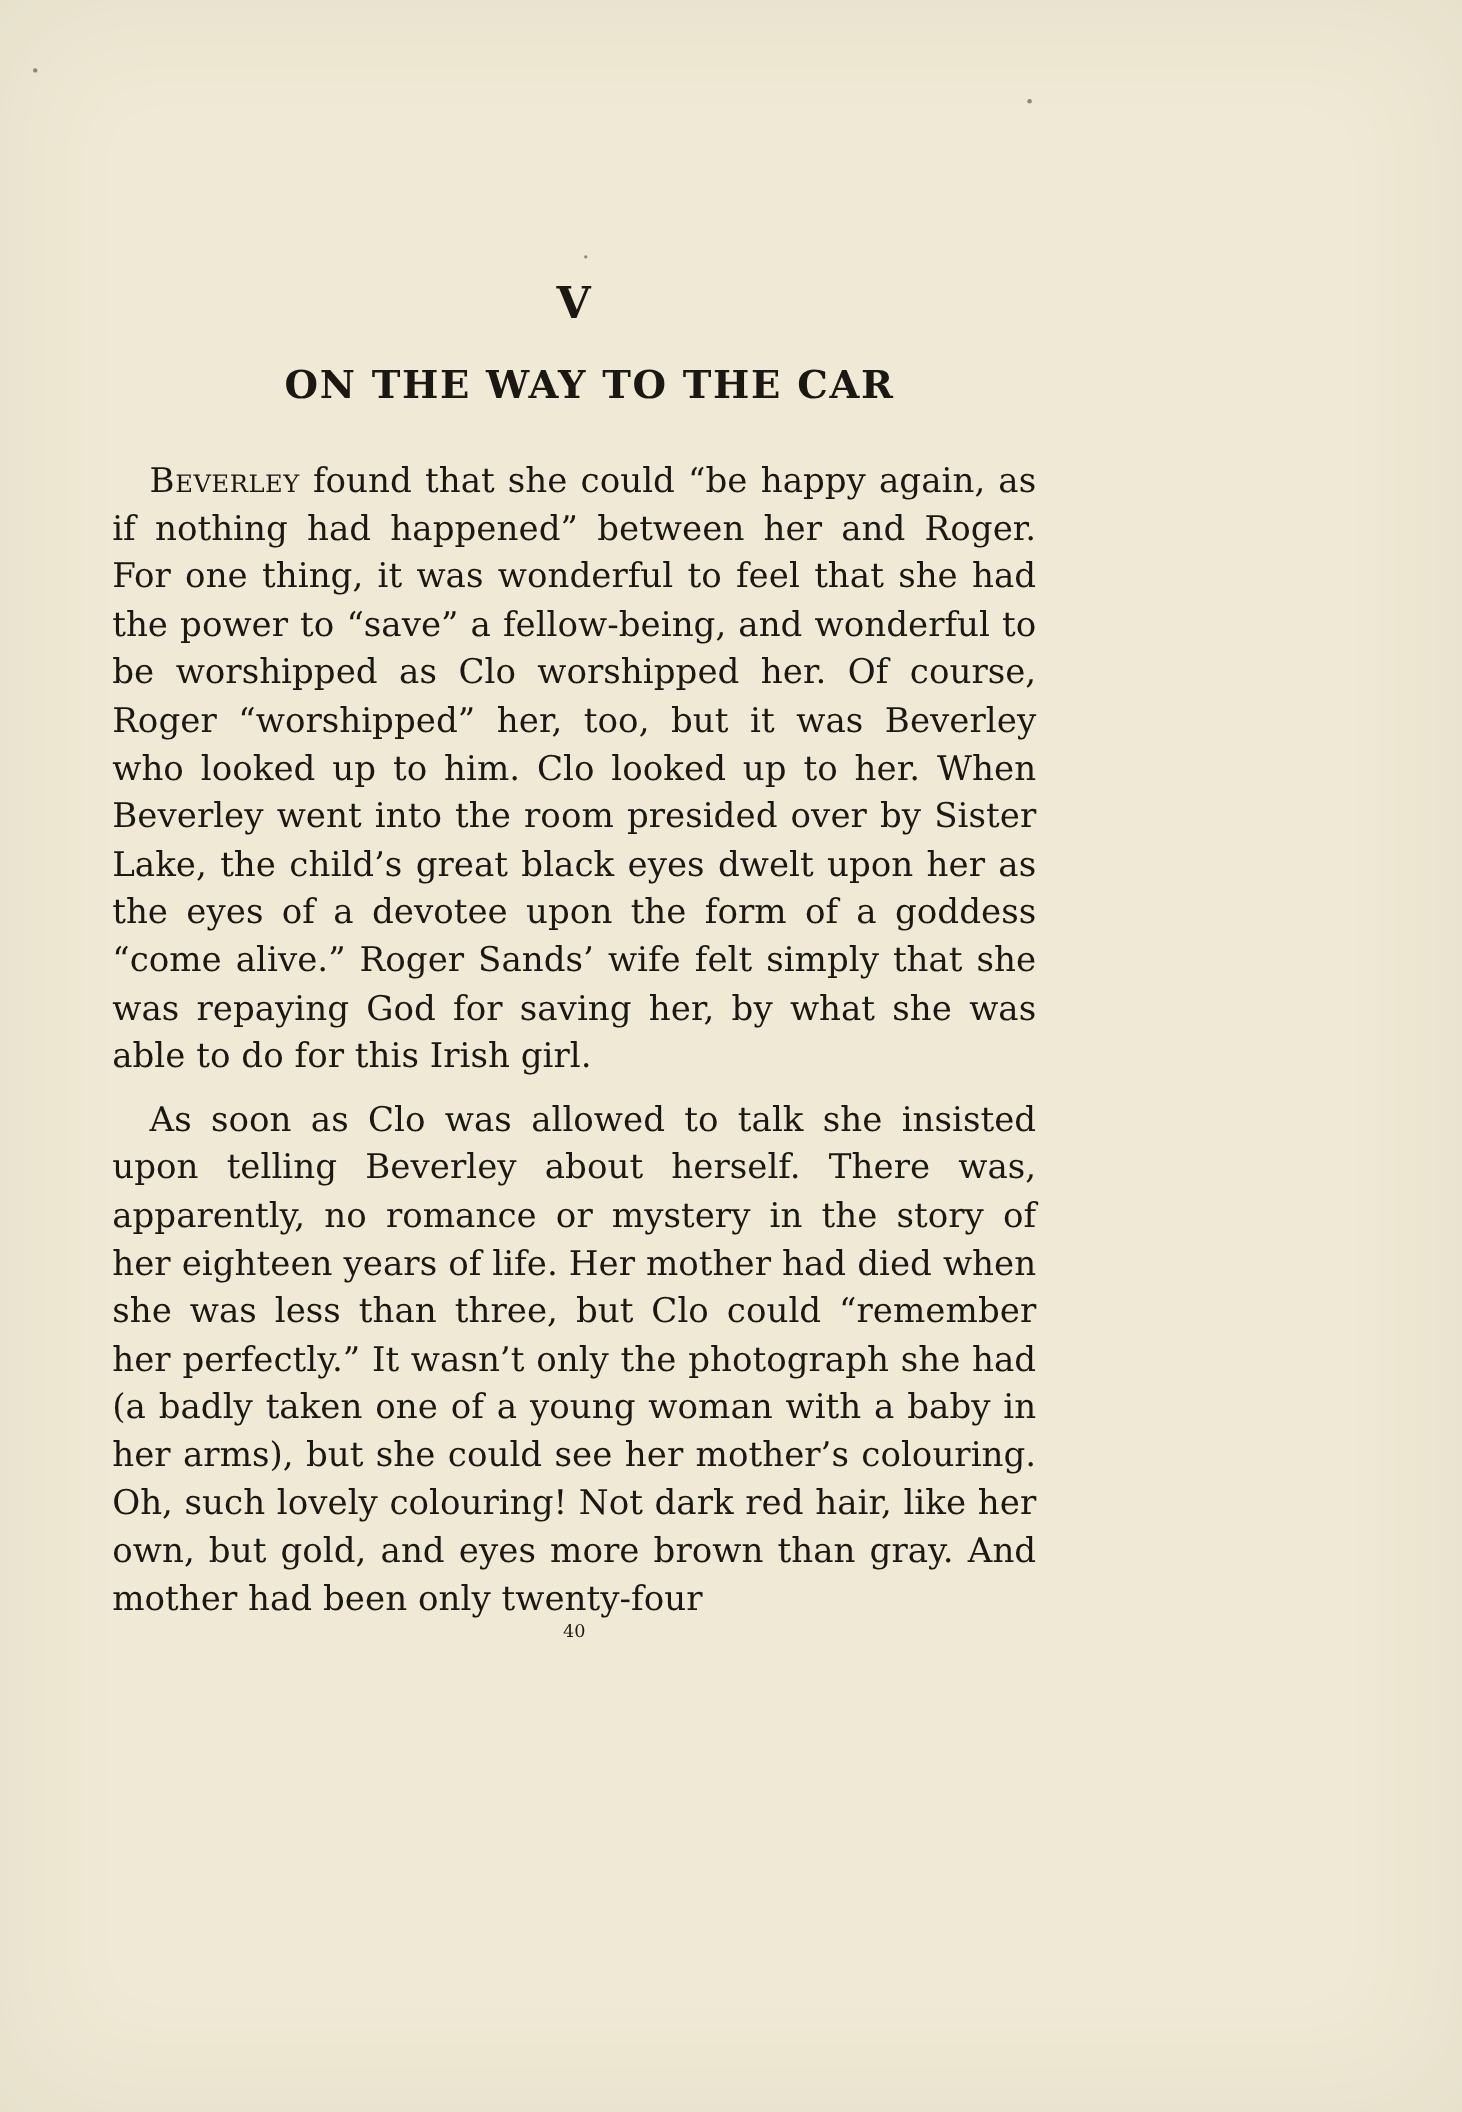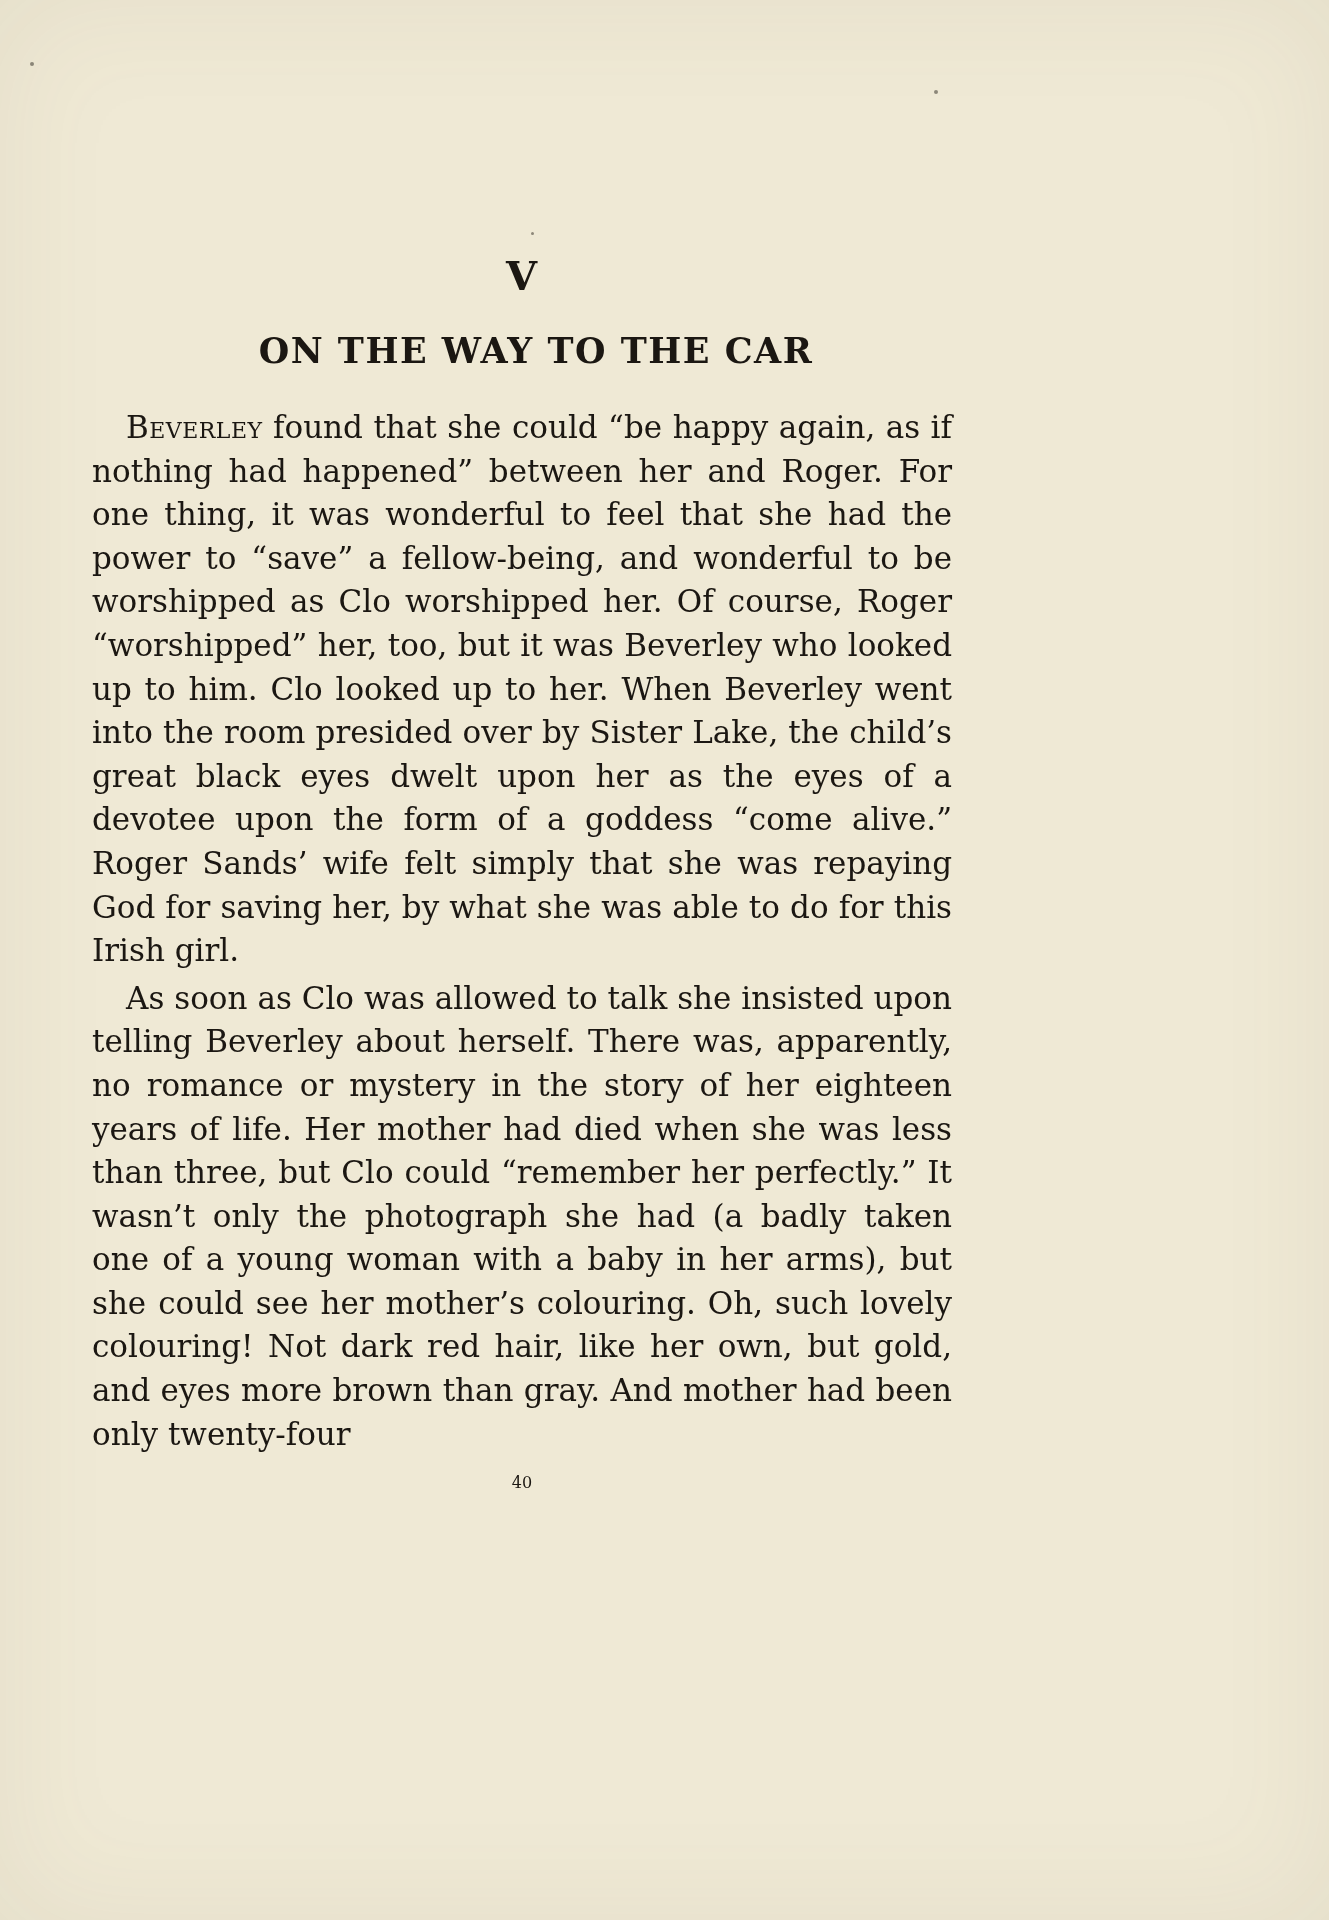--- a/index.html
+++ b/index.html
@@ -50,21 +50,21 @@
   .body-text {
     position: absolute;
     top: 402px;
     left: 0;
     width: 100%;
     font-size: 31px;
     line-height: 43.6px;
     text-align: justify;
   }
   .body-text p {
-    margin: 4px;
+    margin: 14px;
     padding: 0;
     text-indent: 34px;
   }
   .lead-small-caps {
     font-variant: small-caps;
     letter-spacing: 0.5px;
   }
   .page-number {
     position: absolute;
     top: 1460px;

